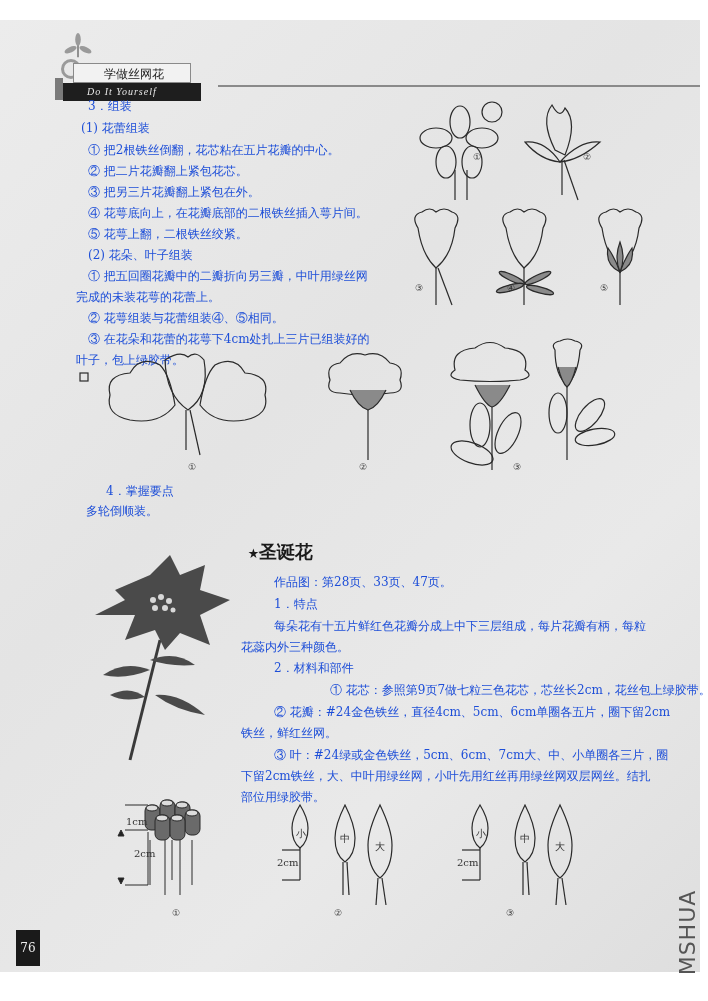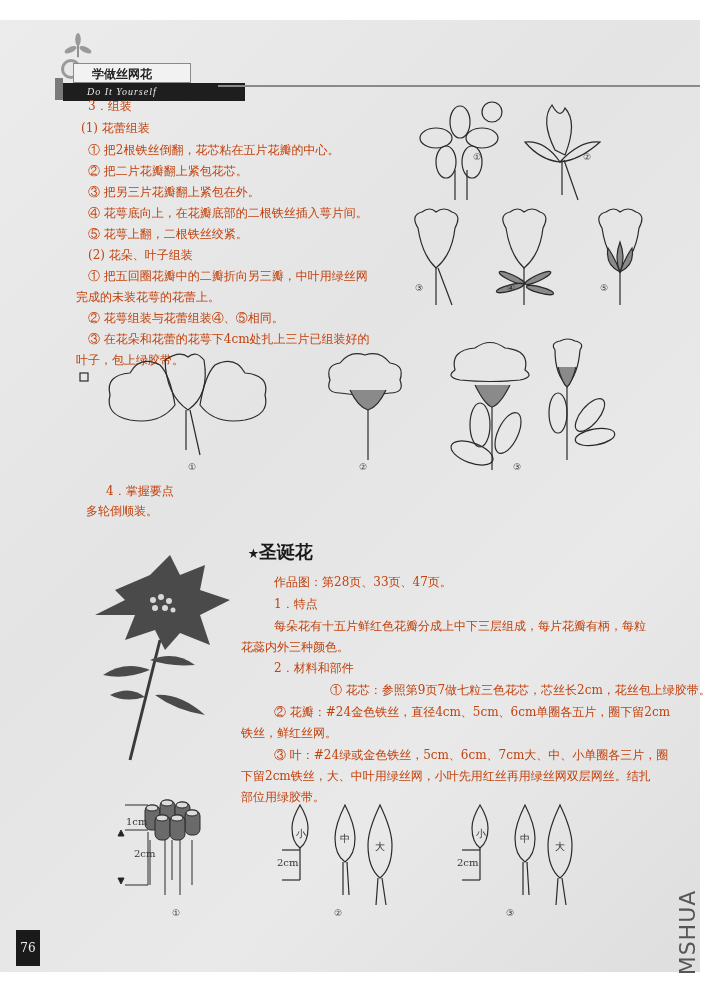--- a/index.html
+++ b/index.html
@@ -5,26 +5,26 @@
   html, body { margin:0; padding:0; }
   body { width:708px; height:1001px; background:#ffffff; position:relative; overflow:hidden;
          font-family:"DejaVu Serif","Liberation Serif",serif; color:#2a2a2a; }
   .page { position:absolute; left:0; top:20px; width:700px; height:952px;
           background:linear-gradient(135deg,#ececec 0%,#e4e4e4 40%,#e9e9e9 70%,#dedede 100%); }
   .header-logo { position:absolute; left:55px; top:33px; }
   .logo-leaf { position:absolute; left:8px; top:0; width:30px; height:26px; }
   .logo-circle { position:absolute; left:6px; top:26px; width:14px; height:14px; border-radius:50%; border:3px solid #9a9a9a; background:#e8e8e8; }
   .logo-stem { position:absolute; left:0; top:45px; width:8px; height:22px; background:#7a7a7a; }
   .title-box { position:absolute; left:18px; top:30px; width:118px; height:20px; border:1px solid #8a8a8a; background:#f2f2f2;
-               font-family:"DejaVu Sans","Liberation Sans",sans-serif; font-weight:bold; font-size:12px; line-height:20px; padding-left:18px; box-sizing:border-box; color:#222; }
-  .subtitle-box { position:absolute; left:8px; top:50px; width:182px; height:18px; background:#1e1e1e; color:#e6e6e6;
+               font-family:"DejaVu Sans","Liberation Sans",sans-serif; font-weight:normal; font-size:12px; line-height:20px; padding-left:30px; box-sizing:border-box; color:#222; }
+  .subtitle-box { position:absolute; left:8px; top:50px; width:138px; height:18px; background:#1e1e1e; color:#e6e6e6;
                   font-family:"Liberation Serif",serif; font-style:italic; font-size:10px; line-height:18px; padding-left:24px; box-sizing:border-box; letter-spacing:1px; }
   .header-rule { position:absolute; left:218px; top:85px; width:482px; height:2px; background:#8a8a8a; }
 
-  .txt { position:absolute; font-size:12px; line-height:20px; white-space:nowrap; color:#c2410c; }
+  .txt { position:absolute; font-size:12px; line-height:20px; white-space:nowrap; color:#1d4ed8; }
   .h-star { position:absolute; left:248px; top:540px; font-family:Liberation Mono, monospace; font-weight:bold; font-size:18px; color:#1a1a1a; }
 
   .cap { position:absolute; font-size:9px; color:#333; }
   .page-num { position:absolute; left:16px; top:930px; width:24px; height:36px; background:#1a1a1a; color:#eee;
               font-size:12px; text-align:center; line-height:36px; }
   .watermark { position:absolute; left:672px; top:875px; width:30px; height:120px; }
   .watermark span { position:absolute; left:-40px; top:45px; transform:rotate(-90deg); font-family:"DejaVu Sans","Liberation Sans",sans-serif;
                     font-size:22px; letter-spacing:1px; color:#555; width:110px; text-align:center; }
   svg { position:absolute; overflow:visible; }
   .faint { position:absolute; color:#cfcfcf; font-size:11px; white-space:nowrap; }

